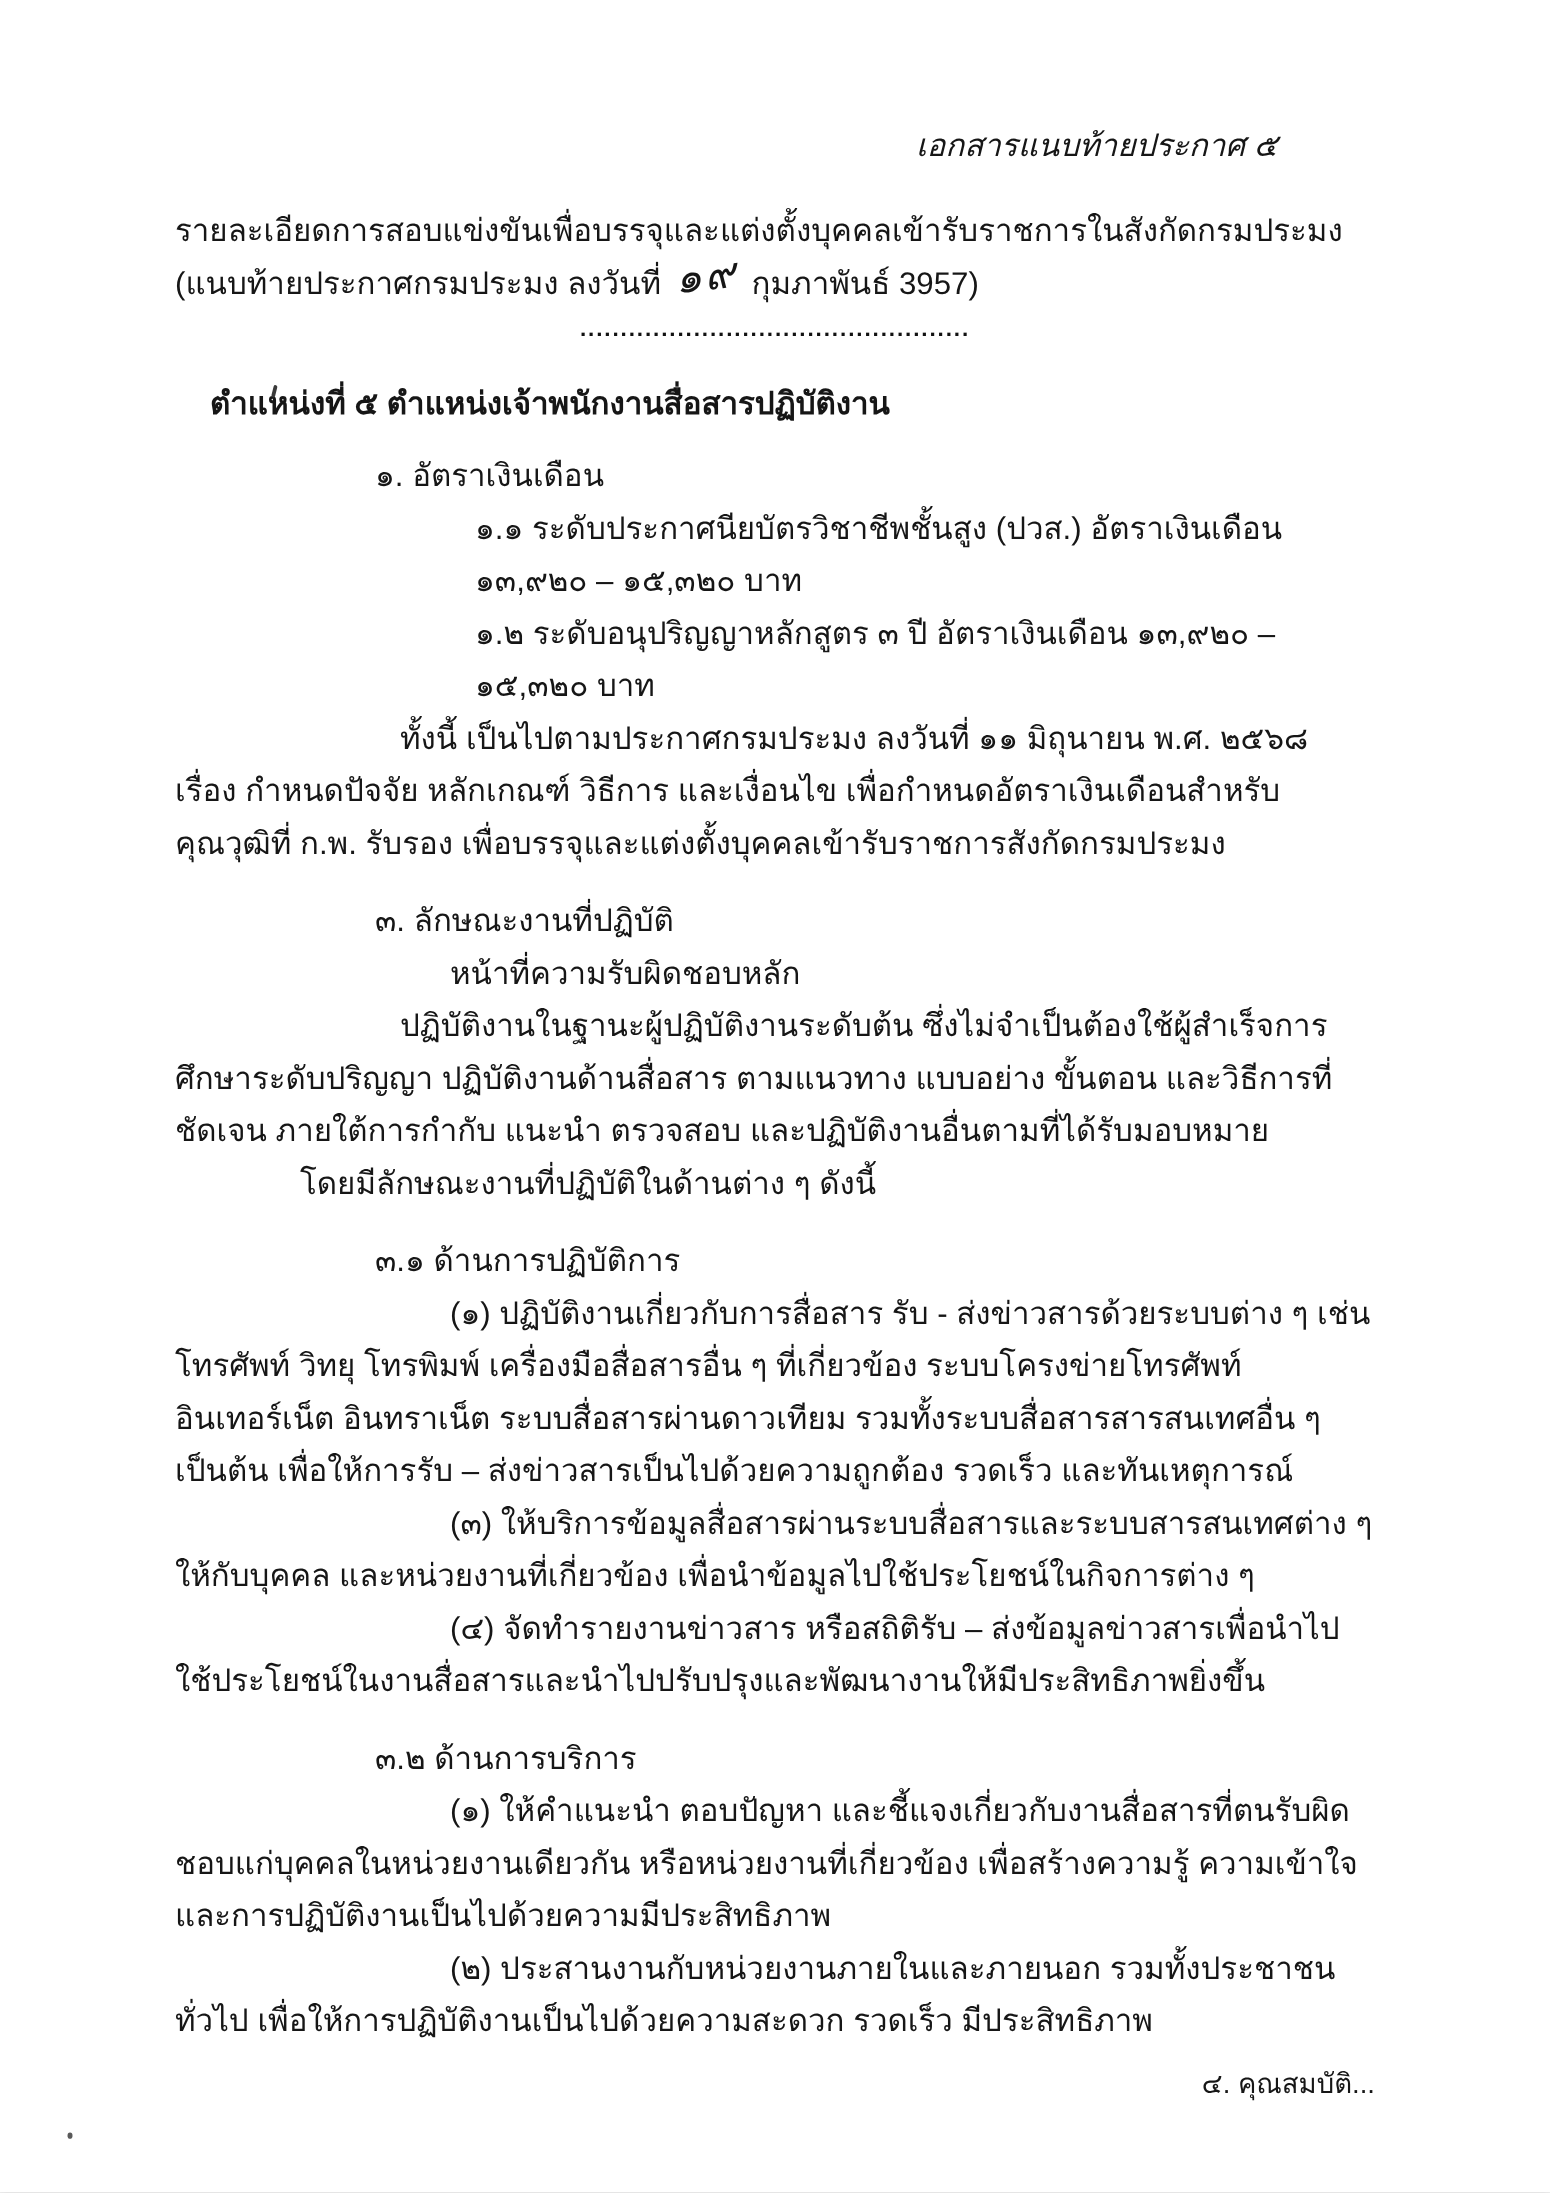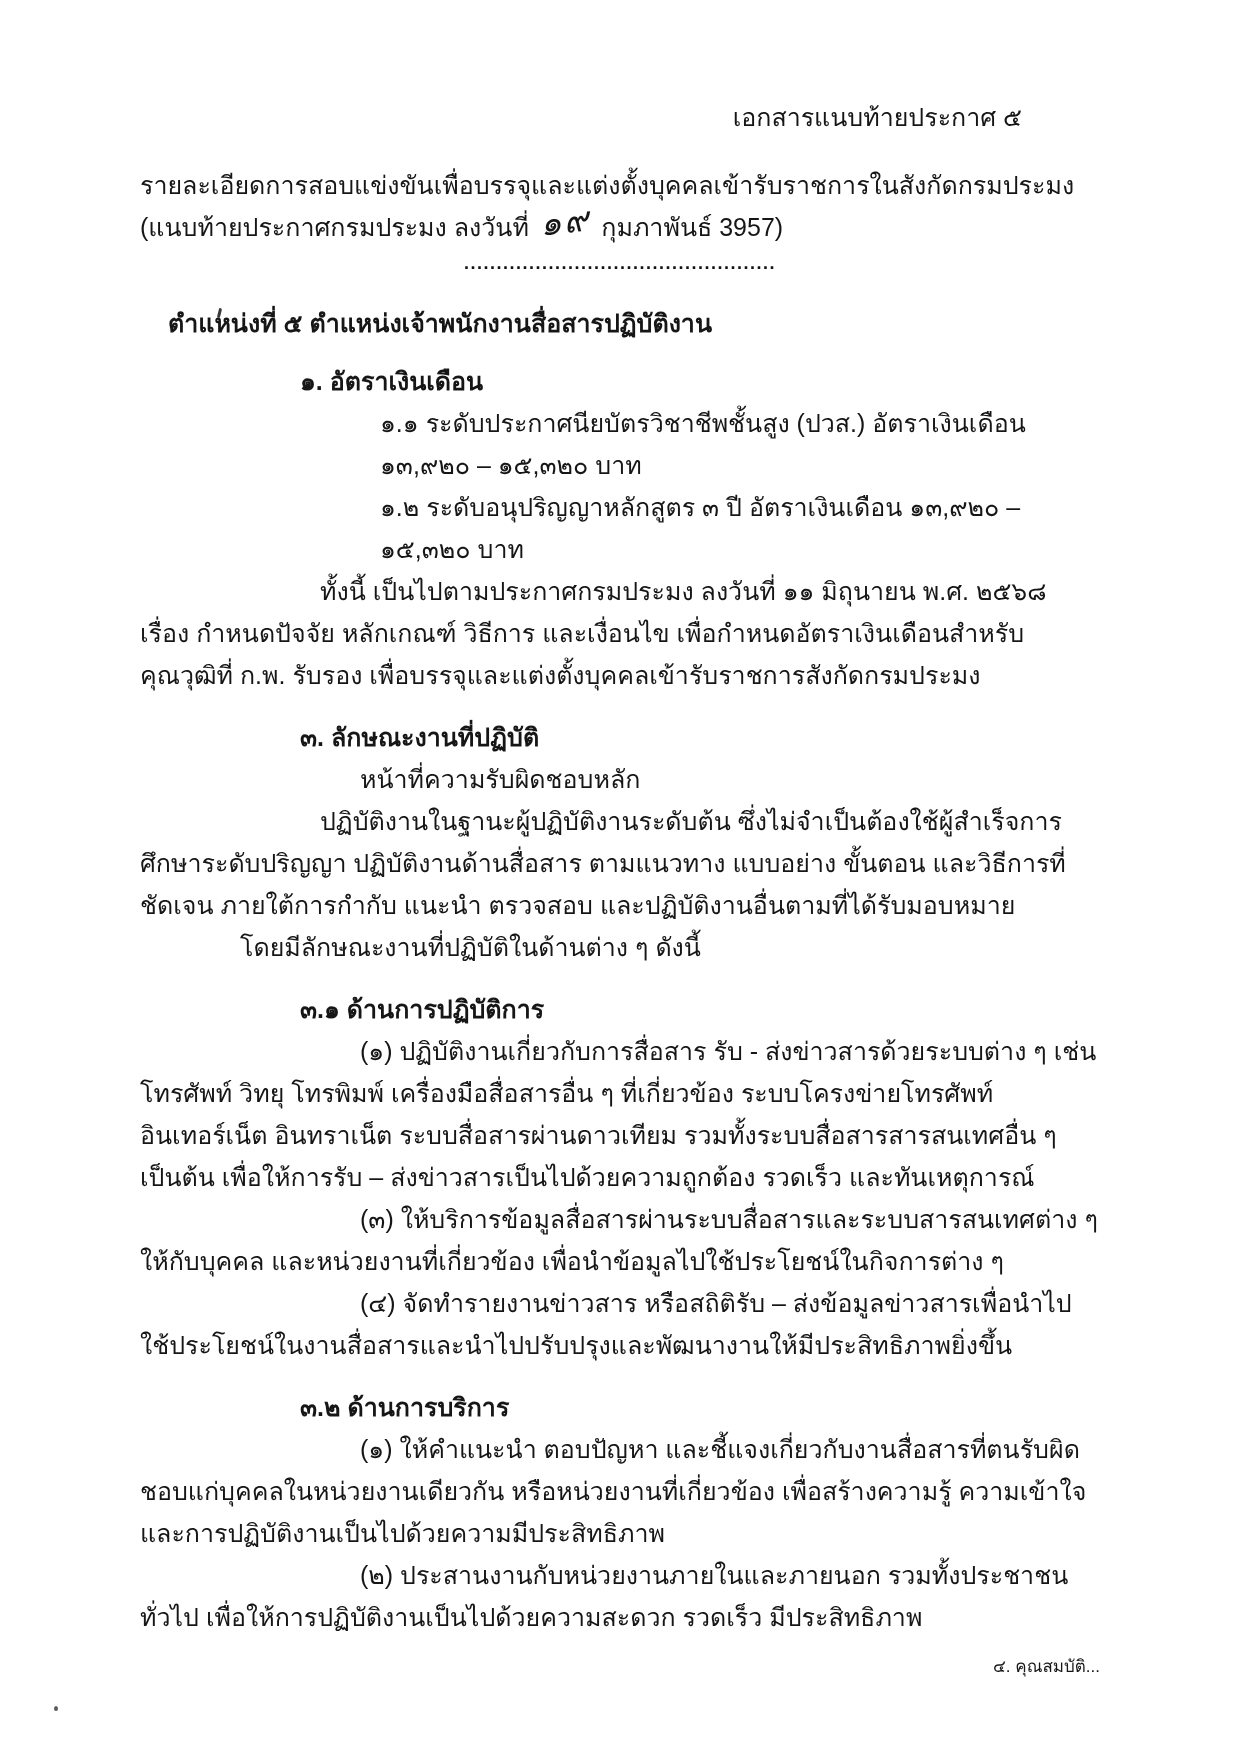--- a/index.html
+++ b/index.html
@@ -10,34 +10,34 @@
     background:#ffffff;
     color:#161616;
     font-family:"Liberation Sans","DejaVu Sans",sans-serif;
     font-size:25px;
     line-height:42px;
     overflow:hidden;
     box-shadow:0 0 6px rgba(0,0,0,.25);
   }
   .content{padding:96px 140px 0 140px;}
   p{margin:0;}
-  .page-label{text-align:right;margin-right:78px;margin-bottom:26px;}
+  .page-label{text-align:right;margin-right:78px;margin-bottom:26px;font-style:italic;}
   .title-line{text-align:left;font-weight:400;font-size:25px;}
   .dots-line{
     text-align:center;
     font-weight:700;
     font-size:18px;
     letter-spacing:1.5px;
     line-height:26px;
     margin-top:2px;
     margin-bottom:26px;
     color:#111;
   }
   .position-heading{font-weight:700;margin-left:28px;margin-bottom:14px;}
-  .h-sec{font-weight:700;margin-left:160px;margin-top:16px;}
+  .h-sec{font-weight:400;margin-left:160px;margin-top:16px;}
   .h-sub{font-weight:400;margin-left:220px;}
   .item-sub{margin-left:240px;}
   .p-note{text-indent:180px;text-align:left;}
   .p-body{text-indent:180px;}
   .p-item{text-indent:220px;}
   .l-intro{margin-left:100px;}
   .gap-md{margin-top:20px;}
   .handwritten{
     display:inline-block;
     font-family:"DejaVu Serif",serif;
@@ -45,21 +45,21 @@
     font-size:34px;
     line-height:20px;
     transform:rotate(-7deg) translateY(-3px);
     letter-spacing:2px;
     padding:0 4px;
   }
   .footer-continuation{
     position:absolute;
     right:140px;
     top:1646px;
-    font-size:17px;
+    font-size:22px;
   }
   .scan-mark-1{
     position:absolute;left:218px;top:308px;
     width:3px;height:10px;background:#3a3a3a;
     transform:rotate(14deg);border-radius:2px;
   }
   .scan-mark-2{
     position:absolute;left:54px;top:1706px;
     width:4px;height:5px;background:#5a5a5a;border-radius:50%;
   }

